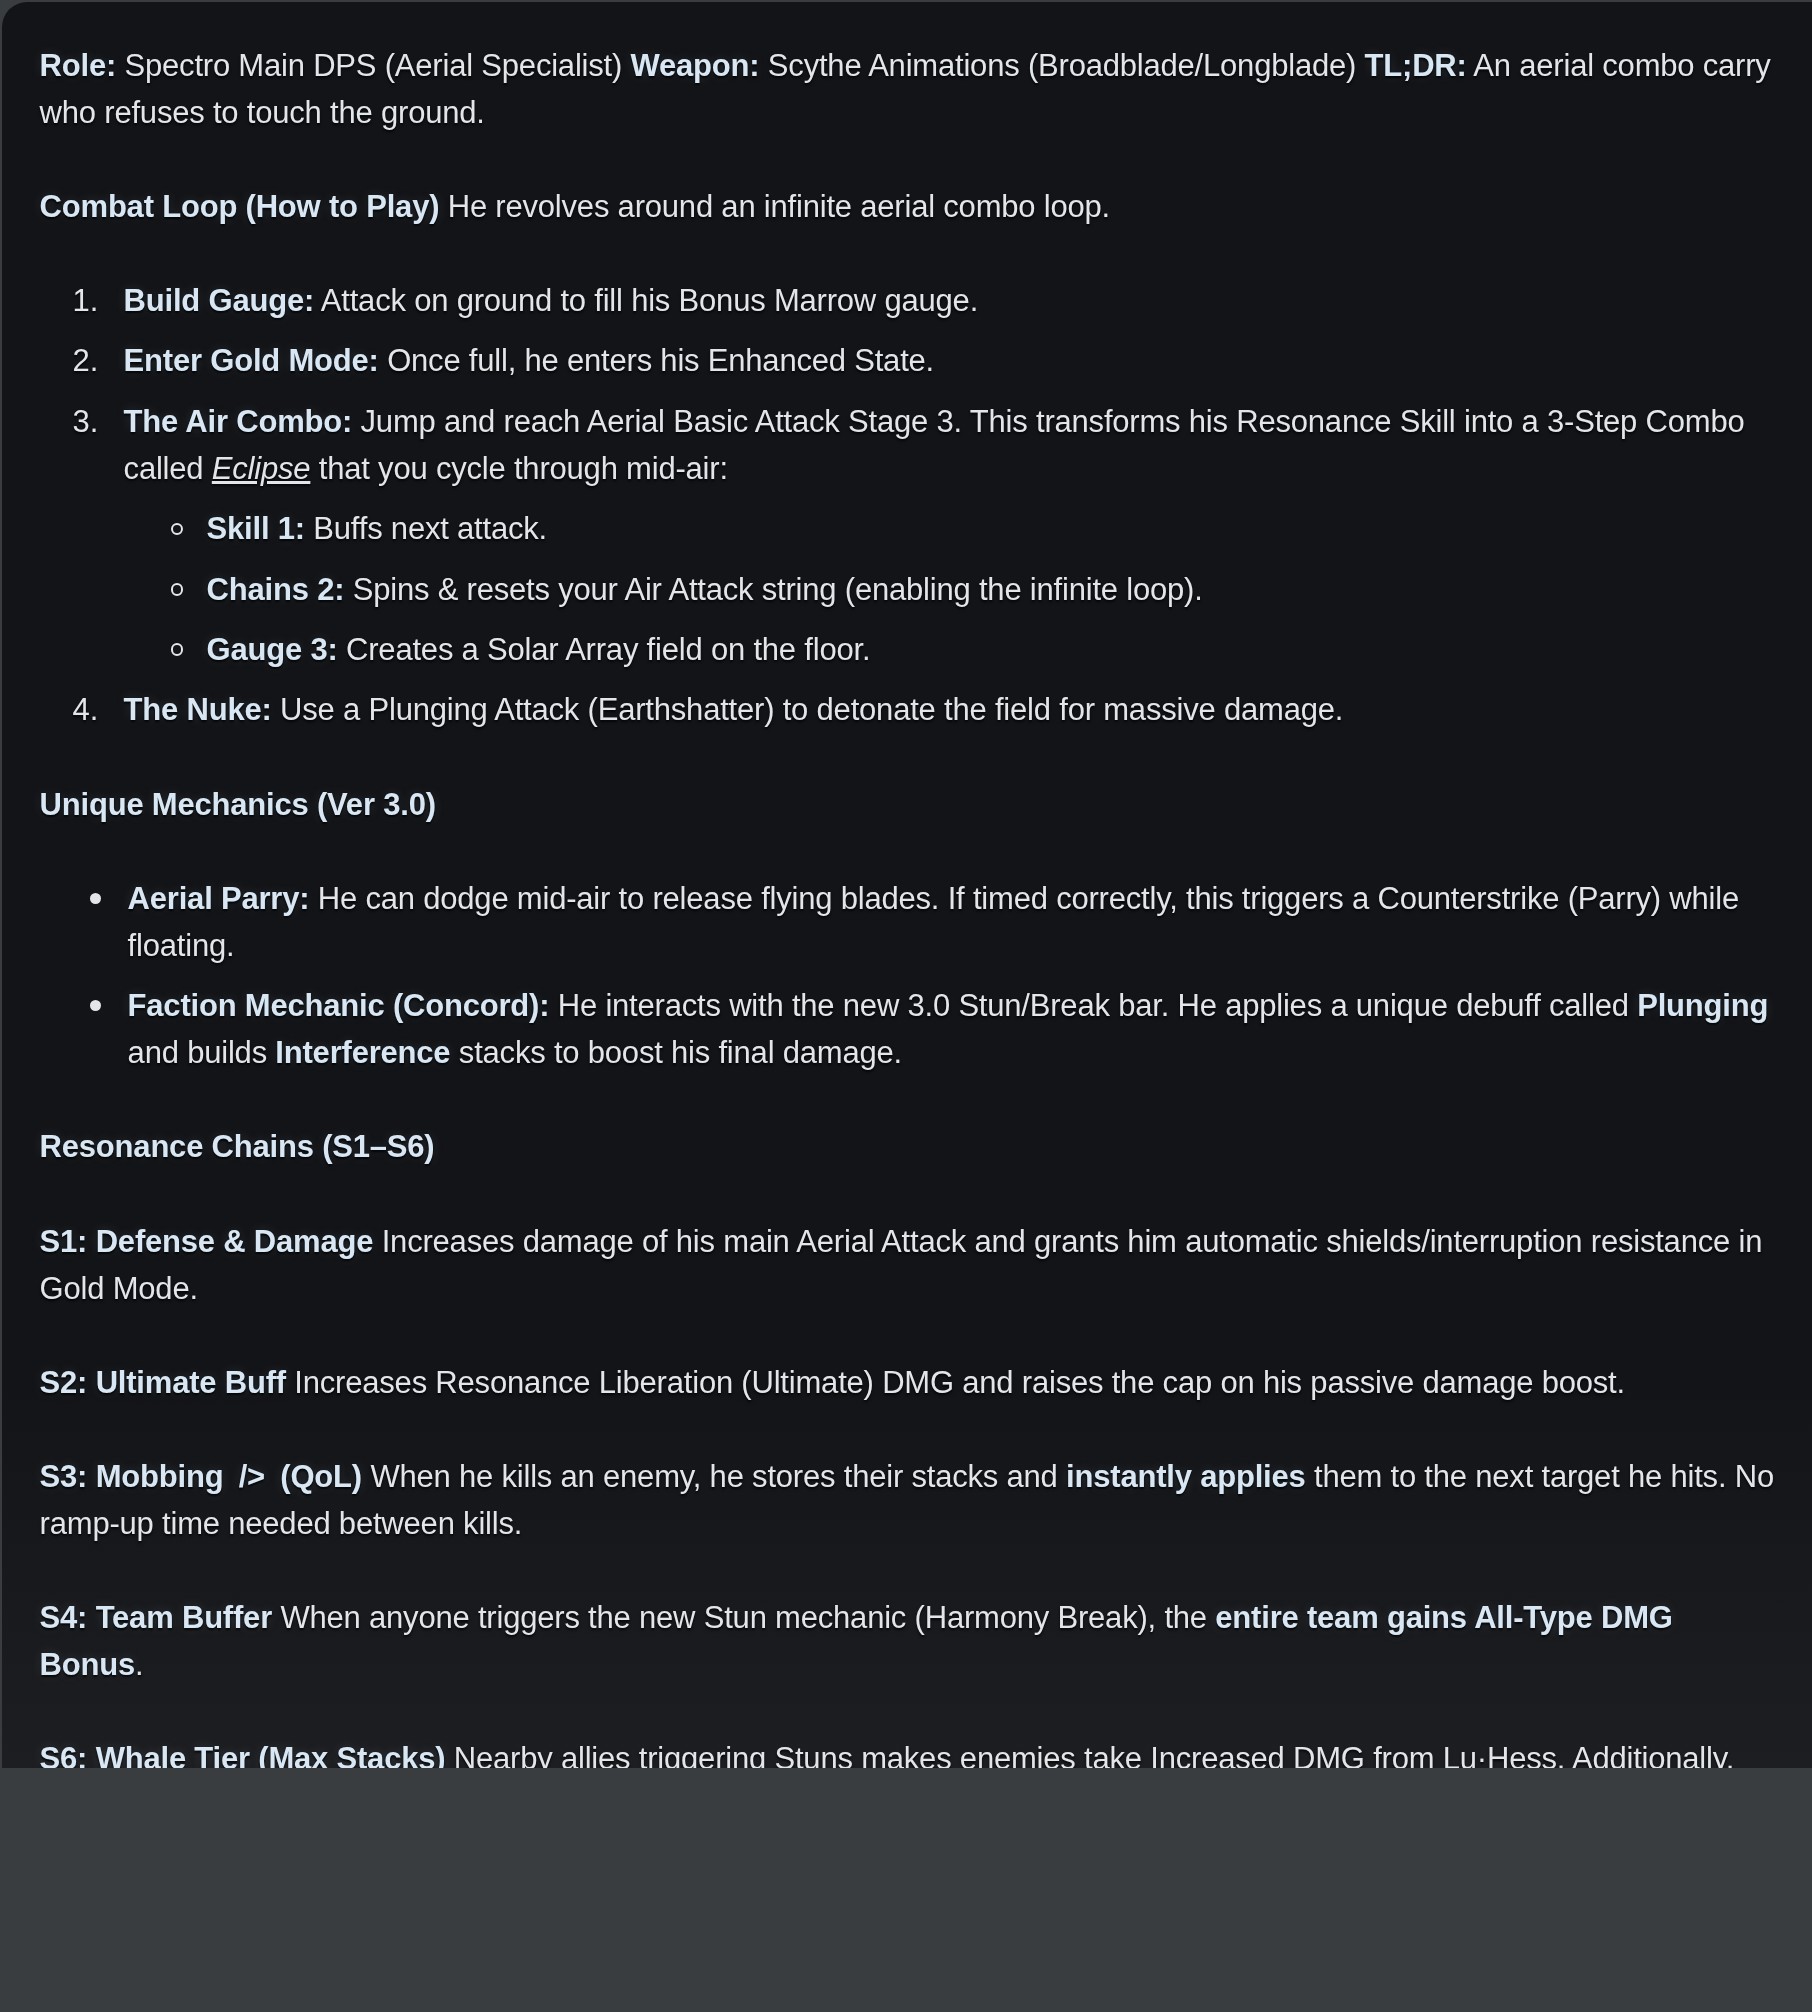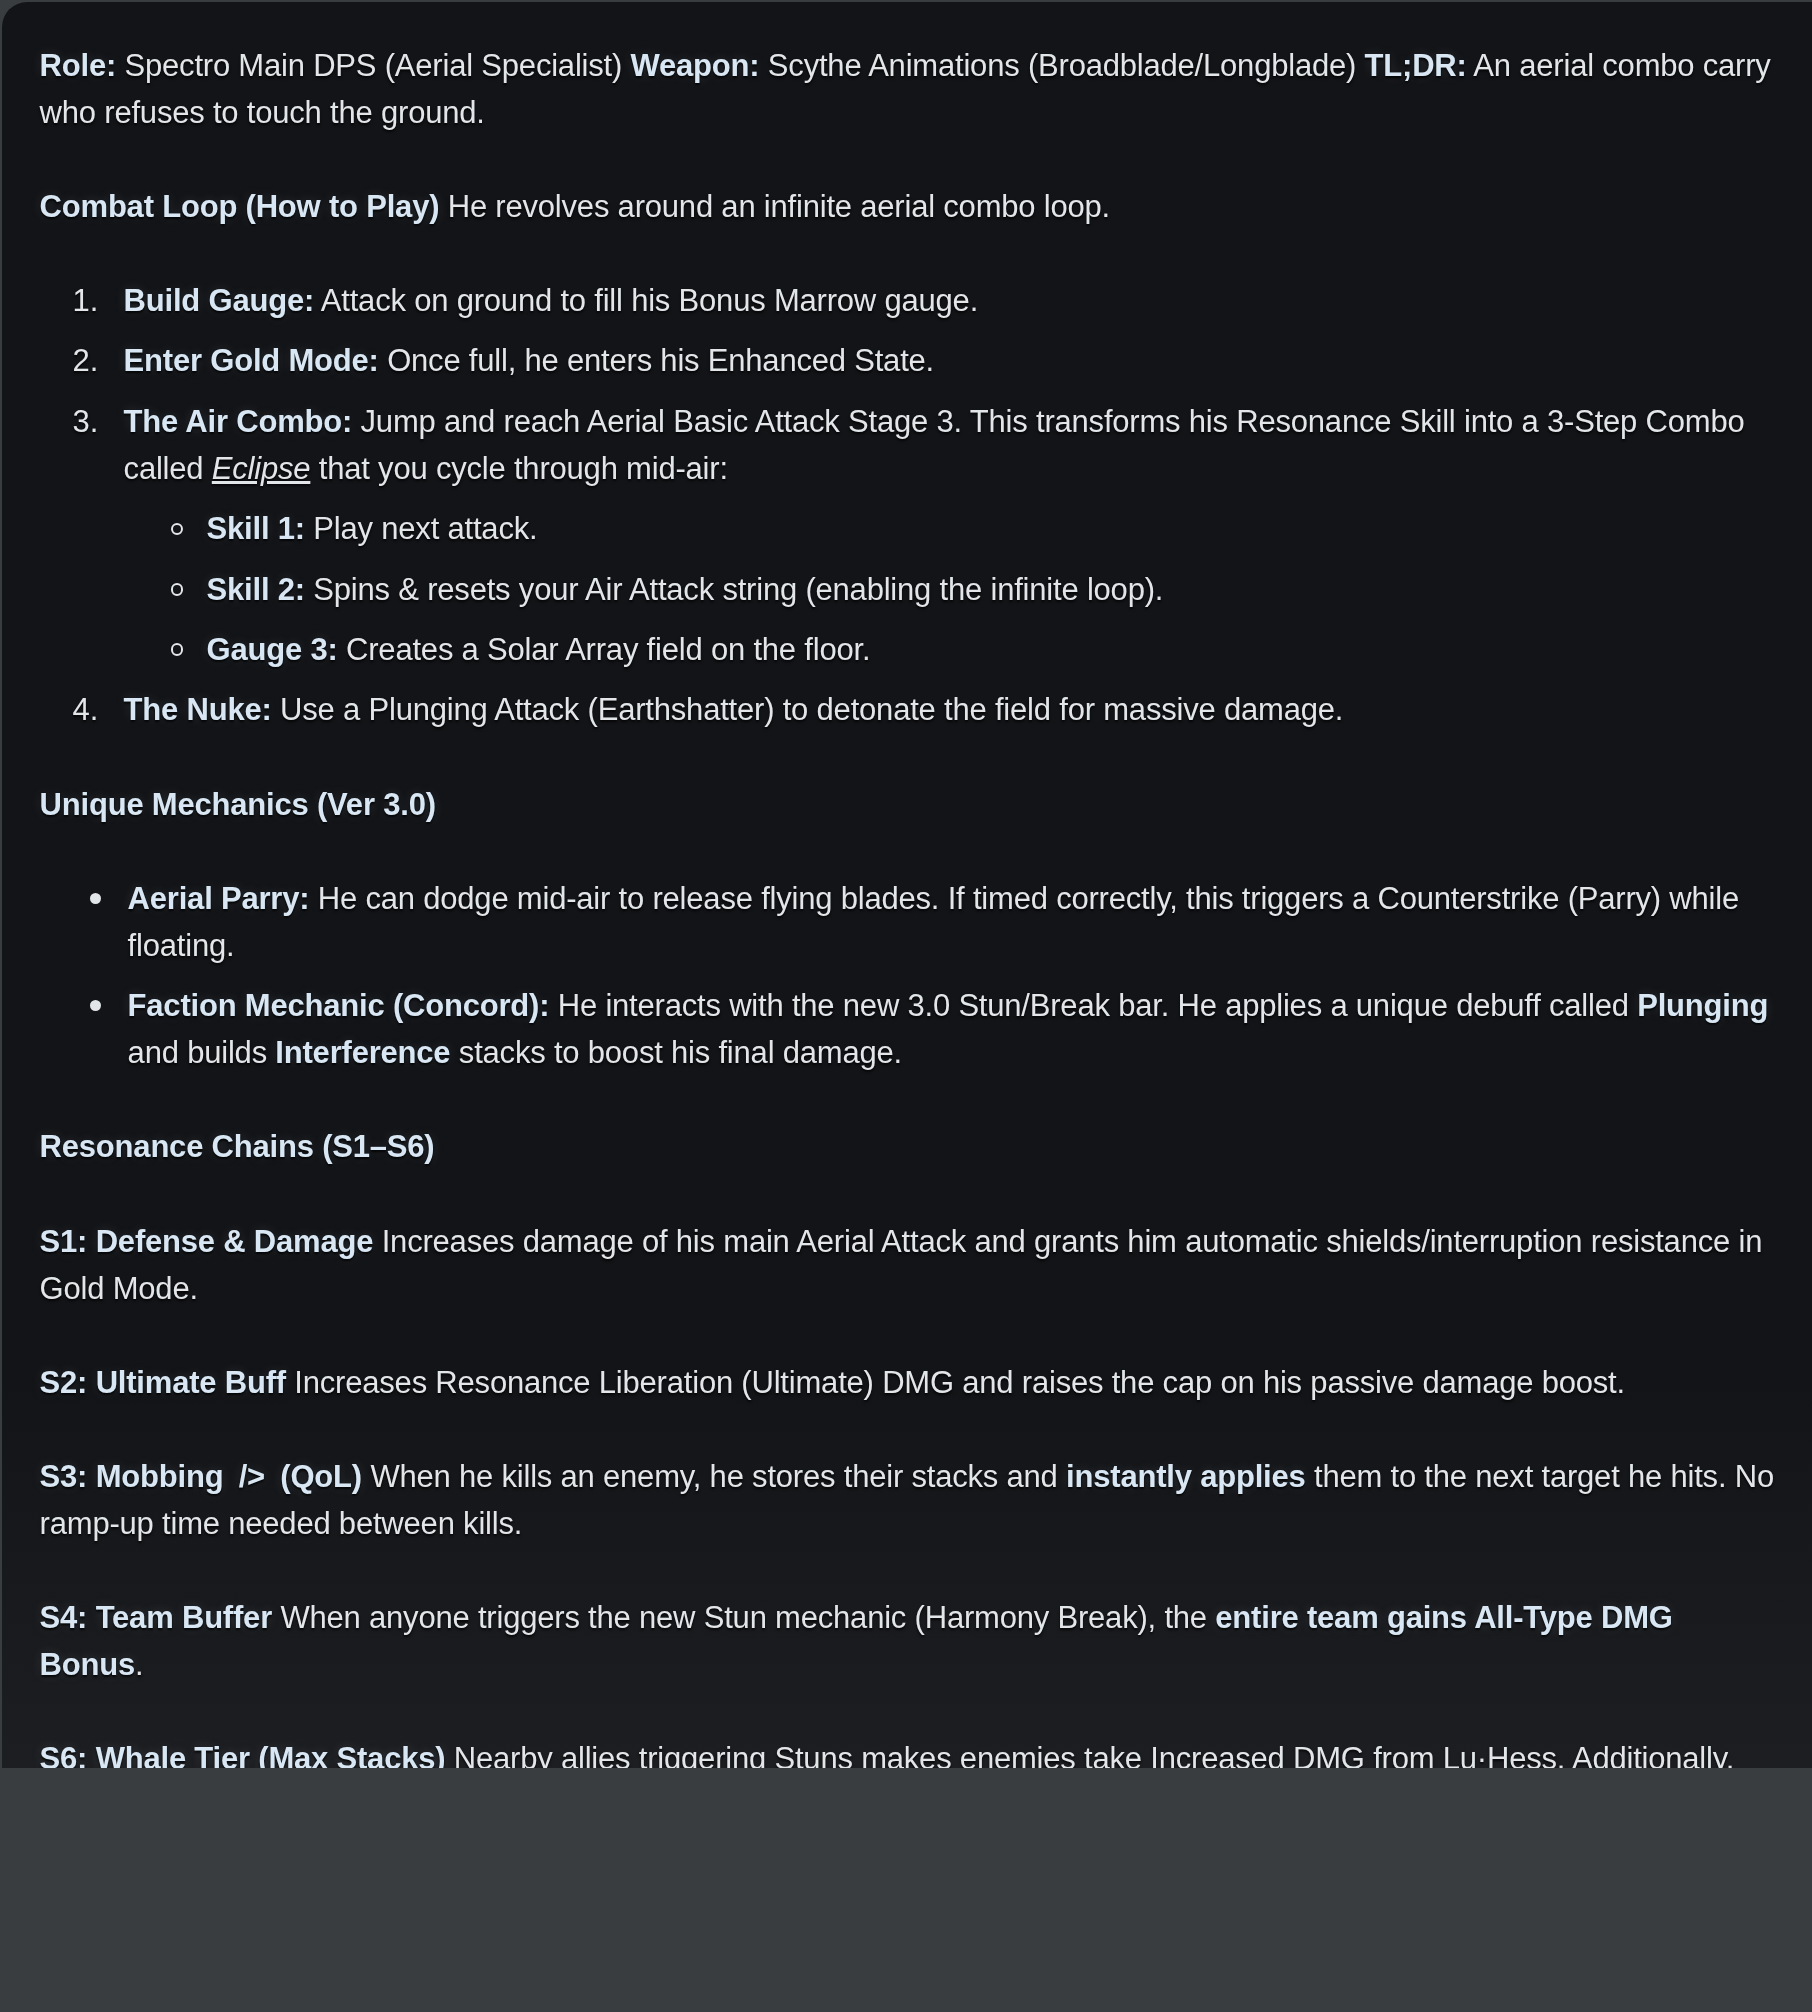--- a/index.html
+++ b/index.html
@@ -67,22 +67,22 @@
 
 <div class="page">
   <div class="surface">
     <main class="doc" id="doc">
         <p class="block"><span class="b">Role:</span><span class="r"> Spectro Main DPS (Aerial Specialist) </span><span class="b">Weapon:</span><span class="r"> Scythe Animations (Broadblade/Longblade) </span><span class="b">TL;DR:</span><span class="r"> An aerial combo carry who refuses to touch the ground.</span></p>
         <p class="block"><span class="b">Combat Loop (How to Play)</span><span class="r"> He revolves around an infinite aerial combo loop.</span></p>
         <ol class="block list">
           <li class="li"><span class="num">1.</span><span class="li-text"><span class="b">Build Gauge:</span><span class="r"> Attack on ground to fill his Bonus Marrow gauge.</span></span></li>
           <li class="li"><span class="num">2.</span><span class="li-text"><span class="b">Enter Gold Mode:</span><span class="r"> Once full, he enters his Enhanced State.</span></span></li>
           <li class="li"><span class="num">3.</span><span class="li-text"><span class="b">The Air Combo:</span><span class="r"> Jump and reach Aerial Basic Attack Stage 3. This transforms his Resonance Skill into a 3-Step Combo called </span><span class="i">Eclipse</span><span class="r"> that you cycle through mid-air:</span></span><ul class="sub">
-              <li class="li"><span class="circ"></span><span class="li-text"><span class="b">Skill 1:</span><span class="r"> Play next attack.</span></span></li>
-              <li class="li"><span class="circ"></span><span class="li-text"><span class="b">Skill 2:</span><span class="r"> Spins &amp; resets your Air Attack string (enabling the infinite loop).</span></span></li>
+              <li class="li"><span class="circ"></span><span class="li-text"><span class="b">Skill 1:</span><span class="r"> Buffs next attack.</span></span></li>
+              <li class="li"><span class="circ"></span><span class="li-text"><span class="b">Chains 2:</span><span class="r"> Spins &amp; resets your Air Attack string (enabling the infinite loop).</span></span></li>
               <li class="li"><span class="circ"></span><span class="li-text"><span class="b">Gauge 3:</span><span class="r"> Creates a Solar Array field on the floor.</span></span></li>
             </ul></li>
           <li class="li"><span class="num">4.</span><span class="li-text"><span class="b">The Nuke:</span><span class="r"> Use a Plunging Attack (Earthshatter) to detonate the field for massive damage.</span></span></li>
         </ol>
         <p class="block"><span class="b">Unique Mechanics (Ver 3.0)</span></p>
         <ul class="block list ul-top">
           <li class="li"><span class="dot"></span><span class="li-text"><span class="b">Aerial Parry:</span><span class="r"> He can dodge mid-air to release flying blades. If timed correctly, this triggers a Counterstrike (Parry) while floating.</span></span></li>
           <li class="li"><span class="dot"></span><span class="li-text"><span class="b">Faction Mechanic (Concord):</span><span class="r"> He interacts with the new 3.0 Stun/Break bar. He applies a unique debuff called </span><span class="b">Plunging</span><span class="r"> and builds </span><span class="b">Interference</span><span class="r"> stacks to boost his final damage.</span></span></li>
         </ul>
         <p class="block"><span class="b">Resonance Chains (S1–S6)</span></p>

